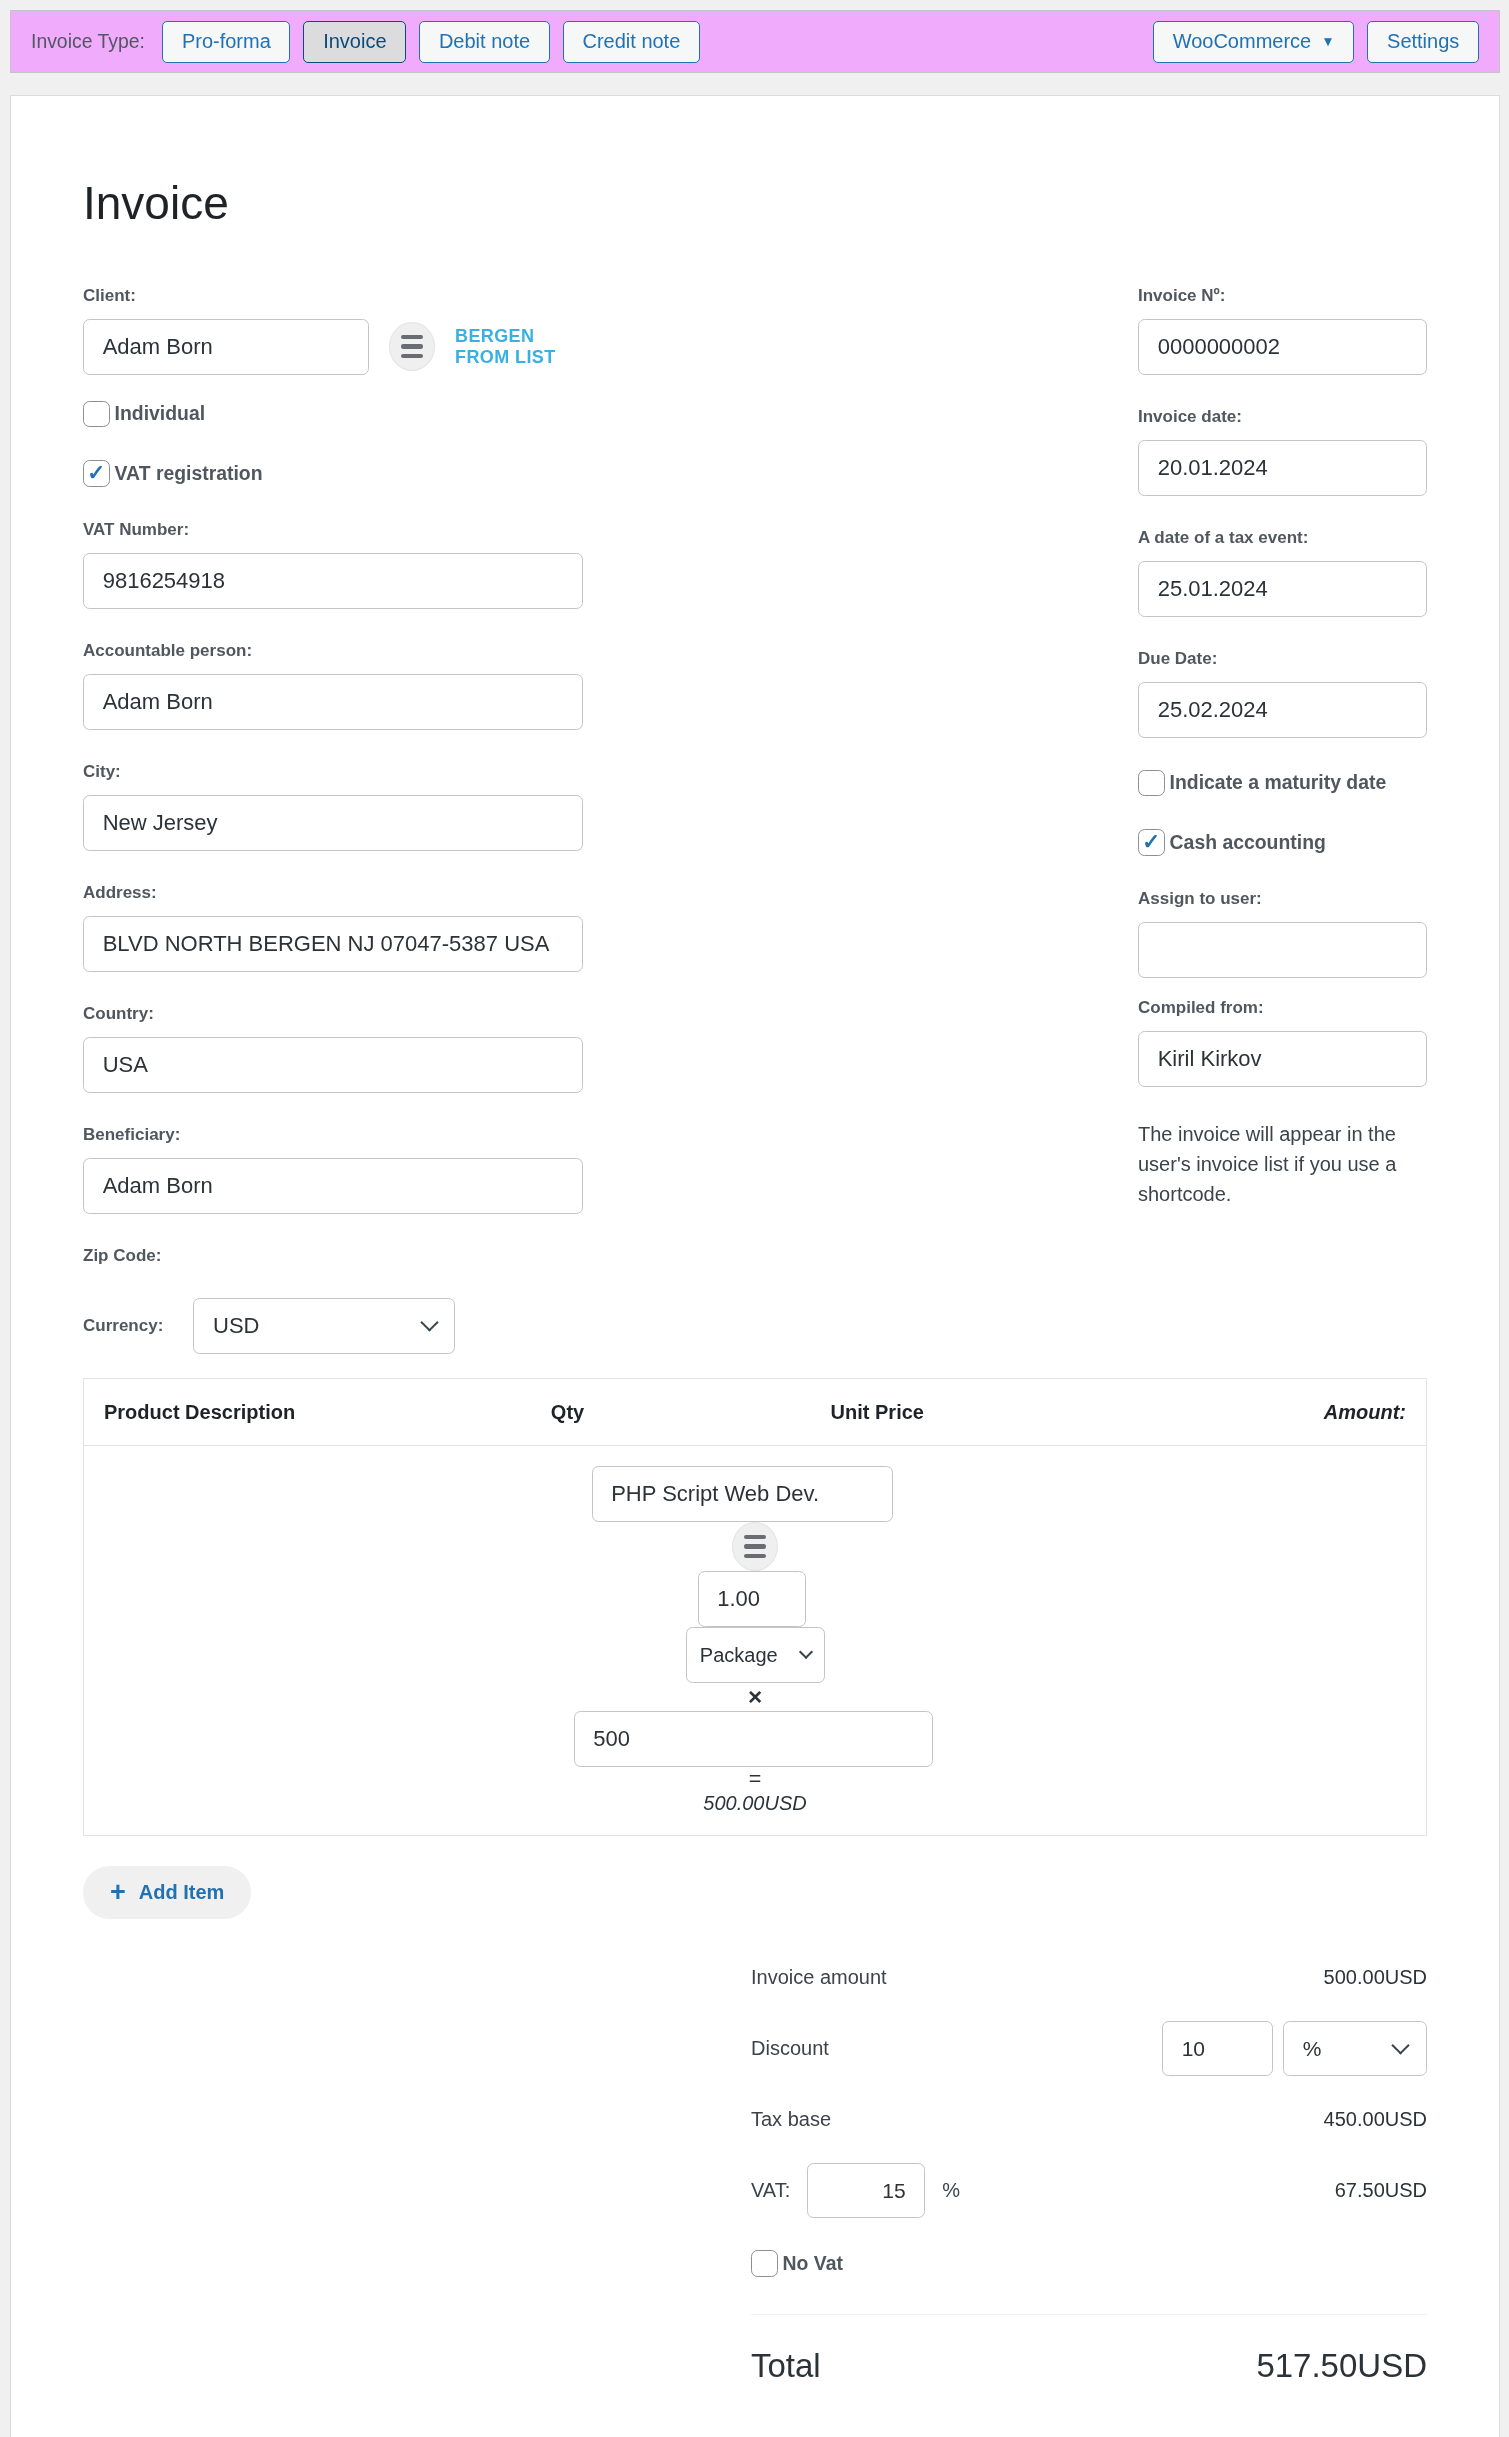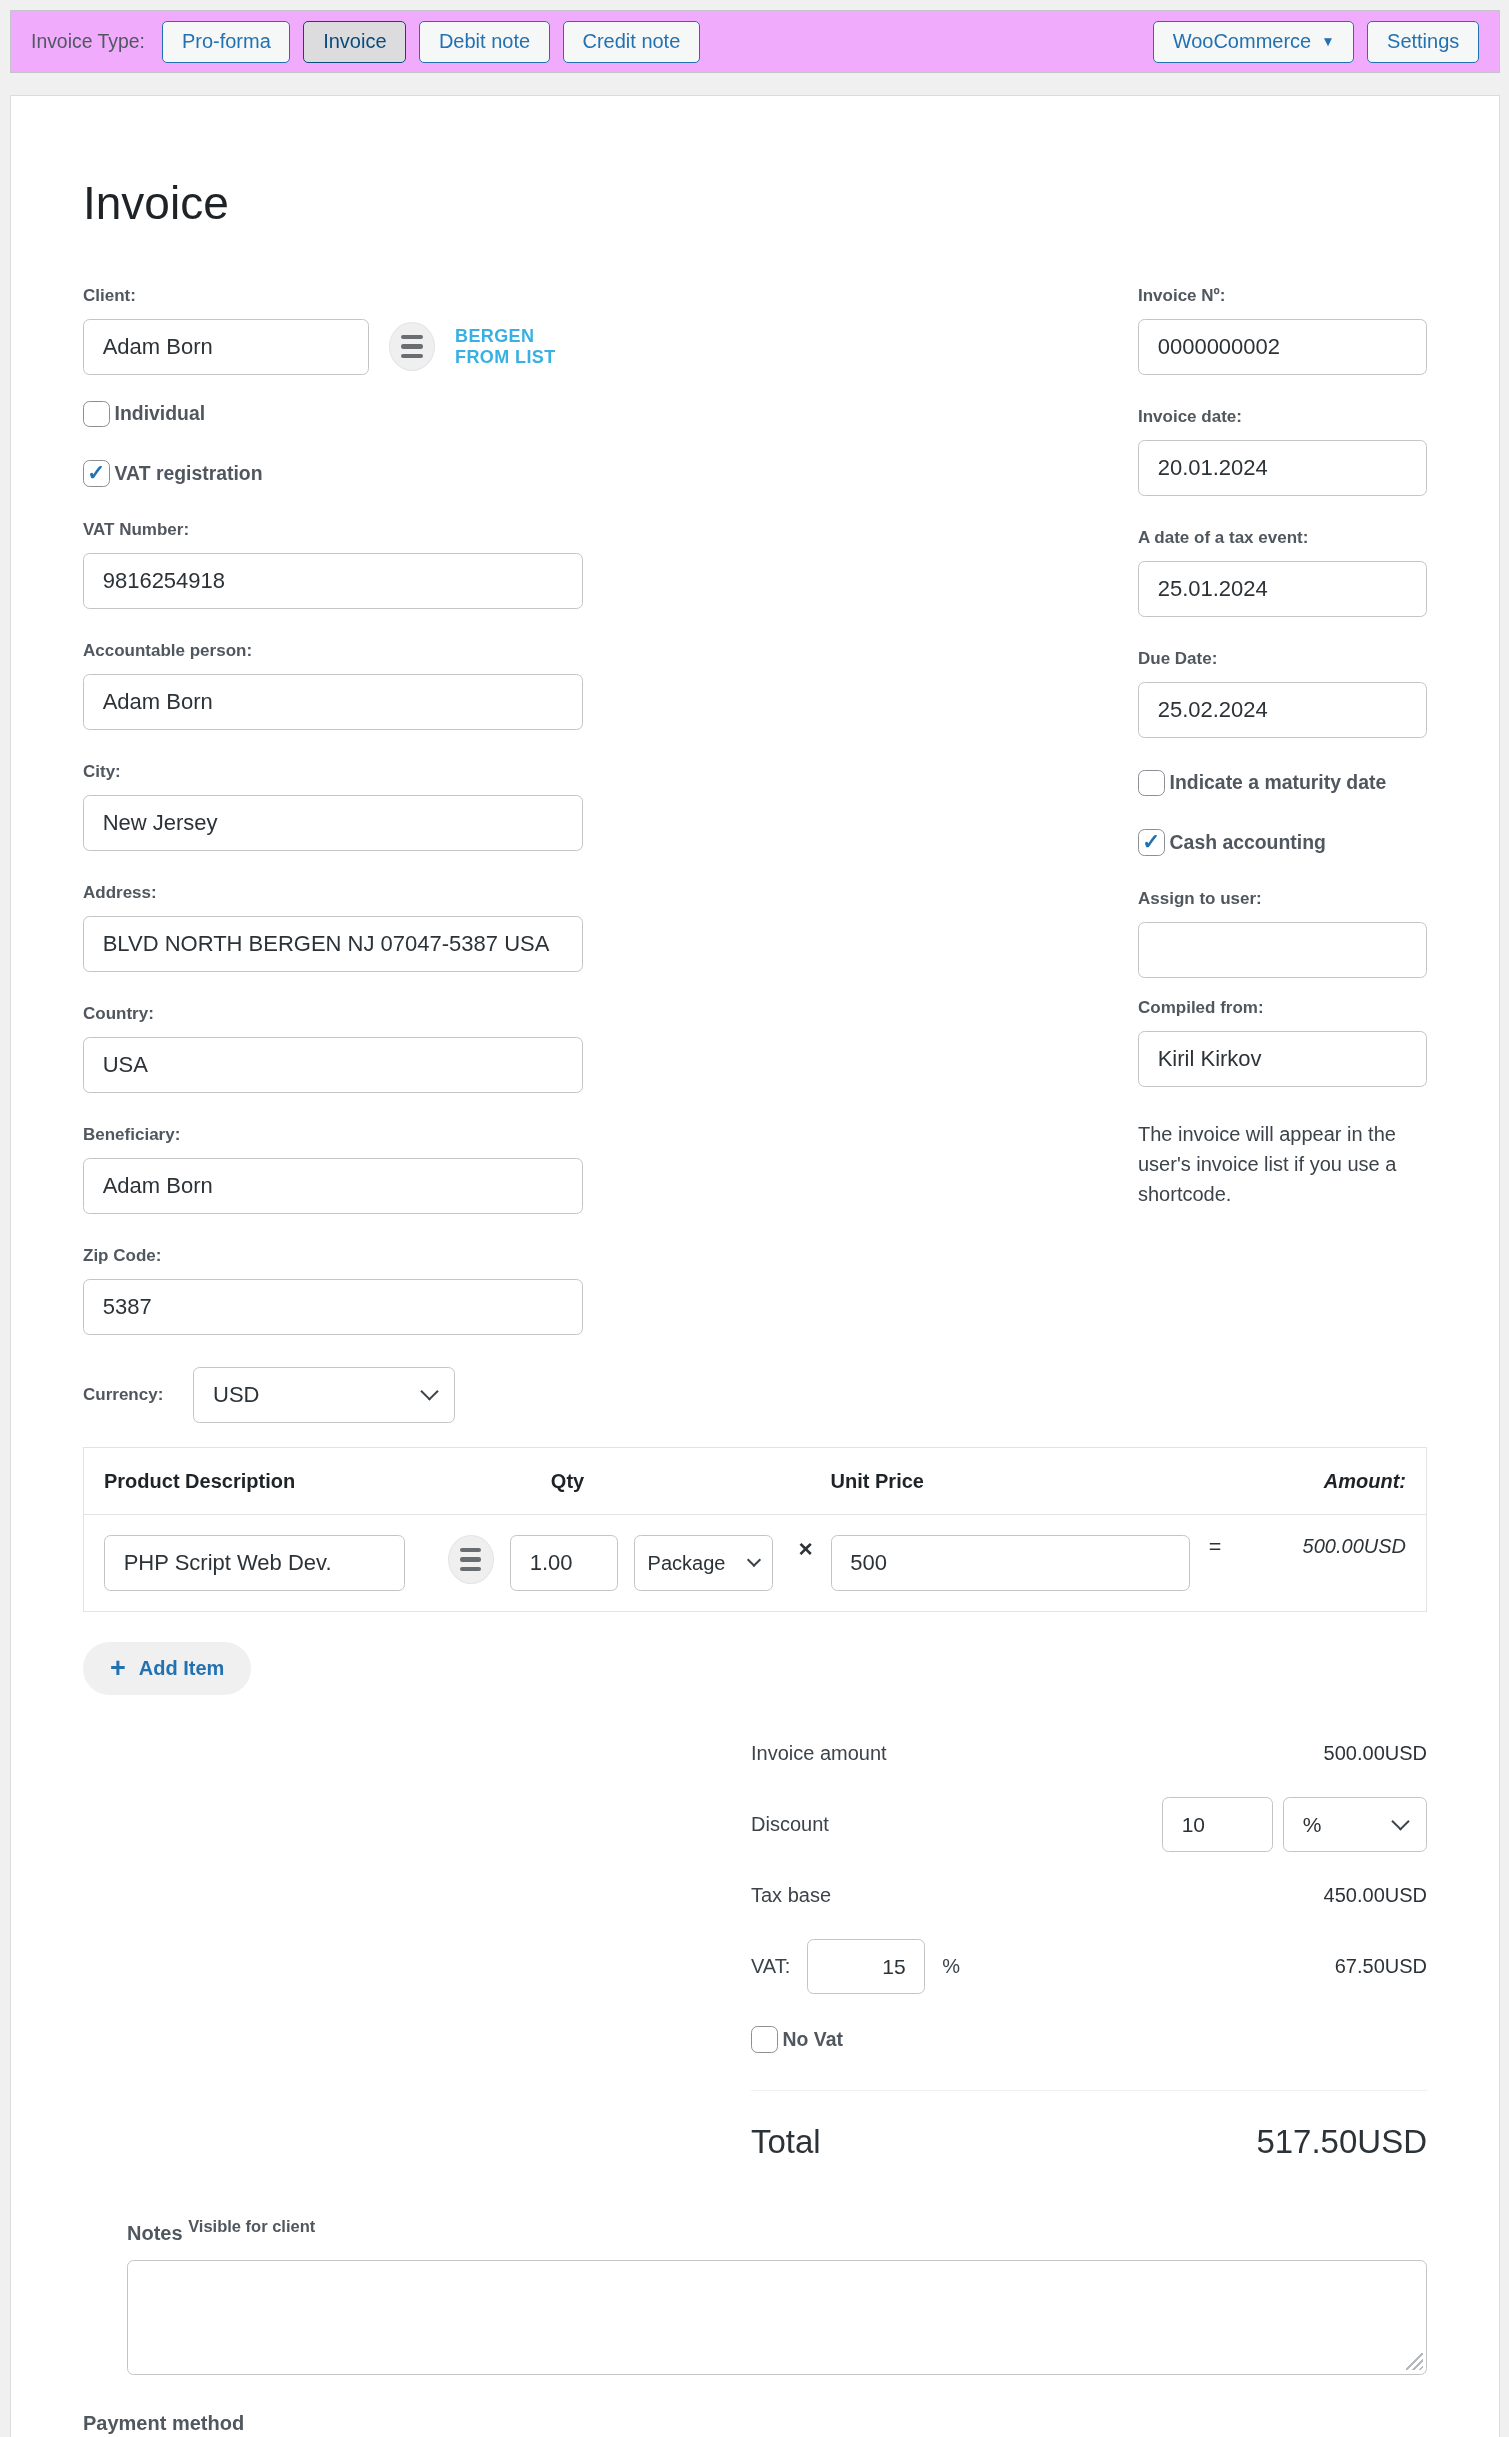--- a/index.html
+++ b/index.html
@@ -82,21 +82,21 @@
   .currency-row .select { width: 262px; }
 
   .help-text { font-size: 20px; color: #3c434a; line-height: 1.5; margin-top: 4.3px; }
 
   
   .items-table { border: 1.4px solid #e2e3e5; margin-top: 24.4px; }
   .items-header {
     display: flex; align-items: center; border-bottom: 1.4px solid #e2e3e5;
     padding: 21.5px 20px; font-size: 20px; font-weight: 700; color: #1d2327;
   }
-  .items-row { display: flex; align-items: flex-start; padding: 20px; }
+  .items-row { display: flex; align-items: center; padding: 20px; flex-direction: column; }
   .c-desc { width: 327px; }
   .c-burger { width: 79px; display: flex; justify-content: center; }
   .c-qty { width: 115px; }
   .c-unit { width: 147px; margin-left: 8.6px; }
   .c-mult { width: 50px; text-align: center; }
   .c-price { width: 363px; }
   .c-eq { width: 43px; text-align: center; }
   .c-amount { flex: 1; text-align: right; font-style: italic; }
   .items-header .c-qty { text-align: center; }
   .items-header .c-amount { font-size: 20px; }
@@ -227,21 +227,20 @@
         <input class="text-input" value="USA" style="">
       </div>
 
       <div class="field">
         <span class="field-label">Beneficiary:</span>
         <input class="text-input" value="Adam Born" style="">
       </div>
 
       <div class="field">
         <span class="field-label">Zip Code:</span>
-        <input class="text-input" value="5387" style="">
       </div>
 
       <div class="currency-row">
         <span class="field-label">Currency:</span>
         <div class="select">
           <span>USD</span>
           <span class="chev"></span>
         </div>
       </div>
 

